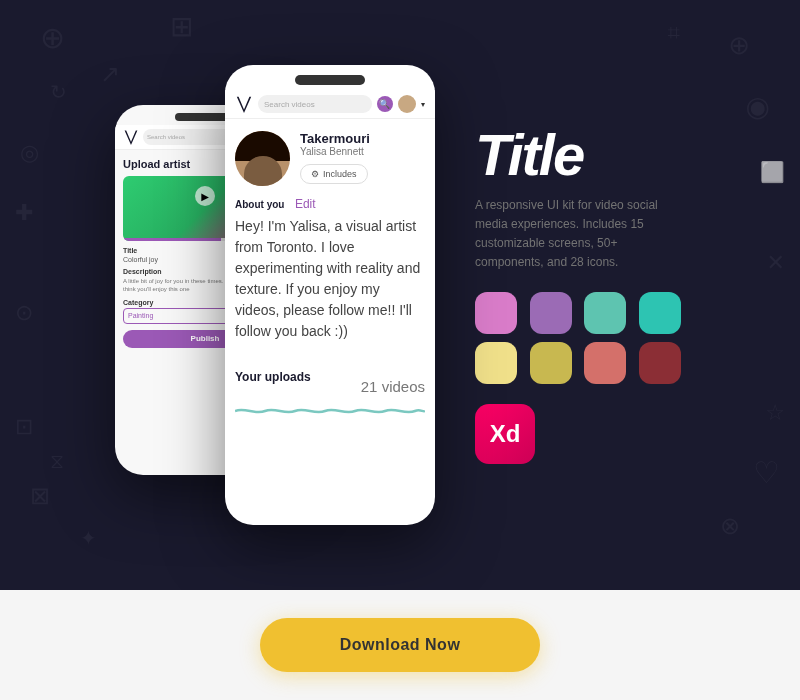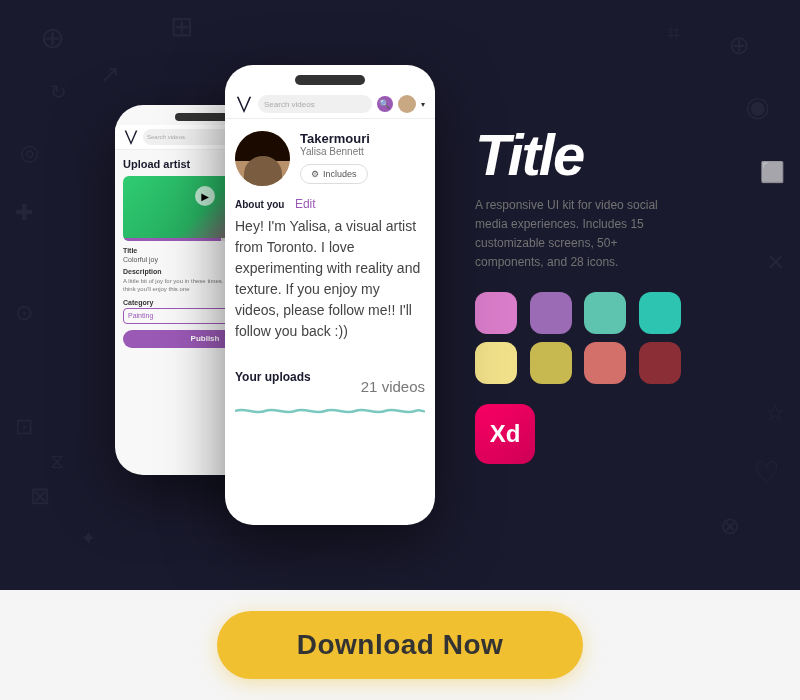--- a/index.html
+++ b/index.html
@@ -463,21 +463,21 @@
       align-items: center;
       justify-content: center;
     }
 
     .download-btn {
       background: #f0c030;
       color: #333;
       border: none;
       border-radius: 50px;
       padding: 18px 80px;
-      font-size: 28px;
+      font-size: 16px;
       font-weight: 700;
       cursor: pointer;
       box-shadow: 0 4px 20px rgba(240, 192, 48, 0.4);
       letter-spacing: 0.5px;
     }
 
     
     .wavy svg {
       width: 100%;
       height: 8px;

